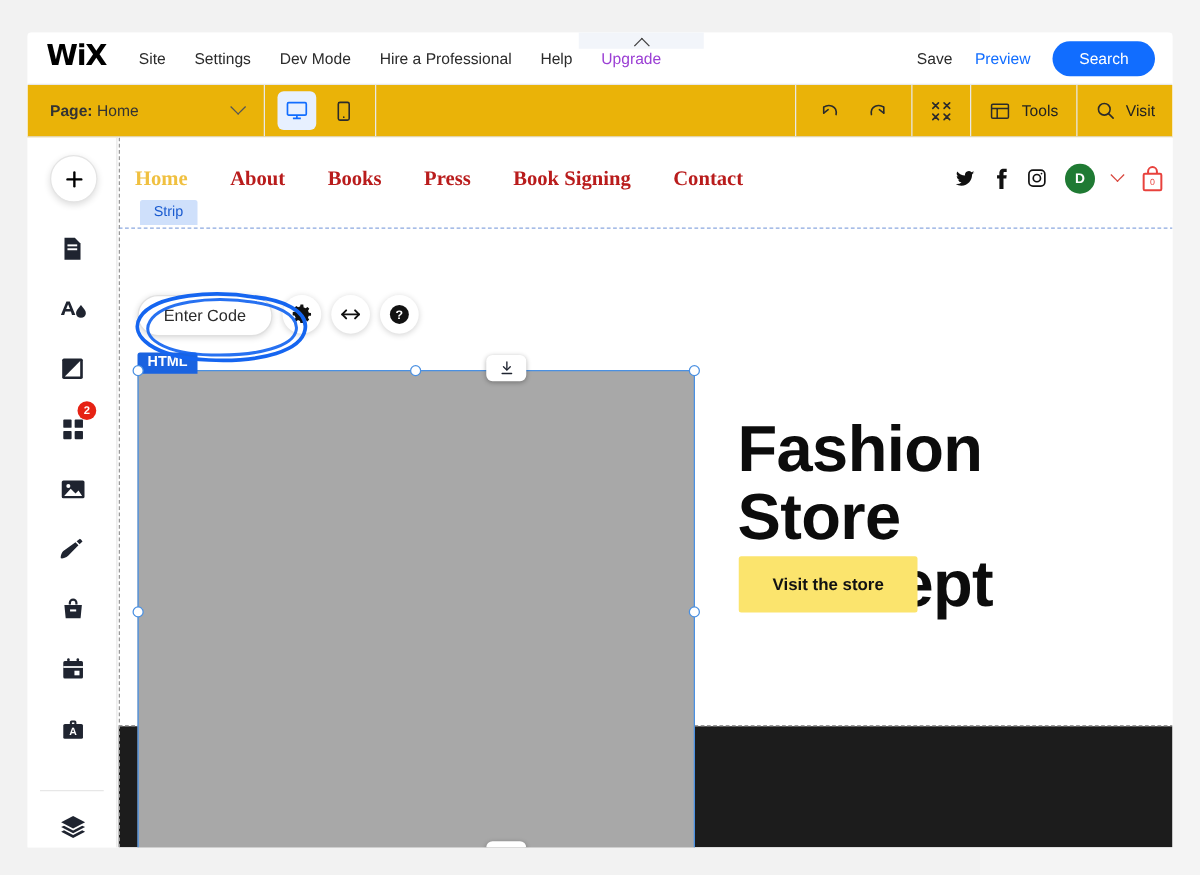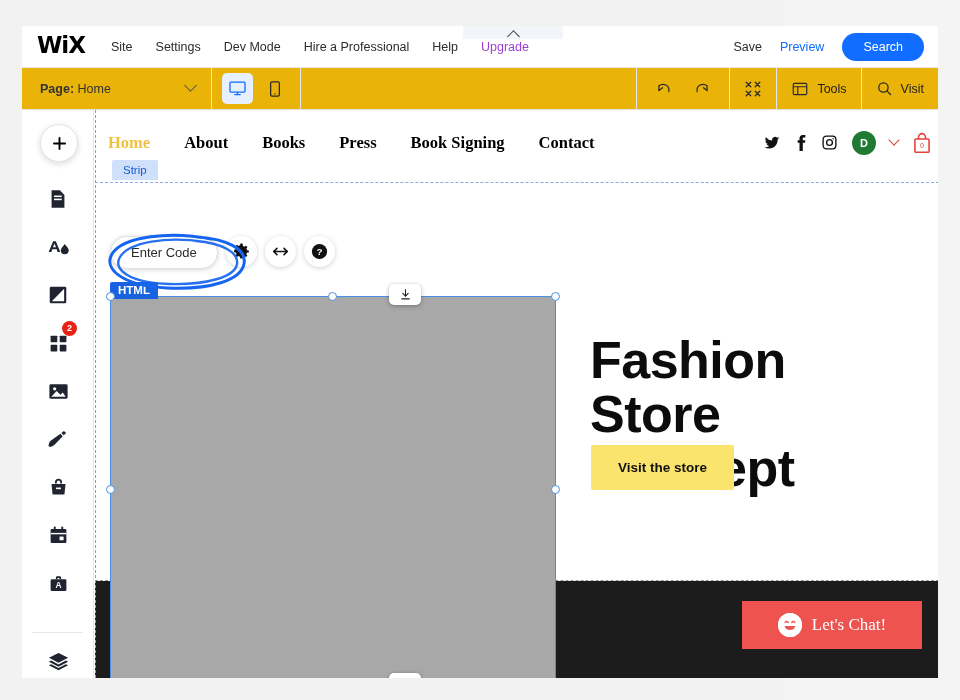--- a/index.html
+++ b/index.html
@@ -217,21 +217,21 @@
     height: 65px;
     display: flex;
     align-items: center;
     padding: 0 22px 0 14px;
     background: #fff;
   }
   .nav-link {
     font-family: "Liberation Serif", serif;
     font-weight: bold;
     font-size: 16.5px;
-    color: #000000;
+    color: #b91c1c;
     margin-right: 34px;
     cursor: pointer;
     white-space: nowrap;
   }
   .nav-link.active { color: #f0c040; }
   .site-nav-right {
     margin-left: auto;
     display: flex;
     align-items: center;
     gap: 14px;
@@ -648,31 +648,20 @@
 
         <div class="strip-line"></div>
         <div class="strip-tag">Strip</div>
 
         <div class="hero-title">Fashion Store Concept</div>
         <button class="hero-btn">Visit the store</button>
 
         <div class="guide-h" style="top:470px"></div>
         <div class="dark-band"></div>
 
-        <div class="chat-widget">
-          <span class="chat-smiley">
-            <svg width="24" height="24" viewBox="0 0 24 24">
-              <circle cx="12" cy="12" r="12" fill="#fff"></circle>
-              <path d="M7.2 9.4 q1.5 -2 3 0" stroke="#ef5350" stroke-width="1.5" fill="none" stroke-linecap="round"></path>
-              <path d="M13.8 9.4 q1.5 -2 3 0" stroke="#ef5350" stroke-width="1.5" fill="none" stroke-linecap="round"></path>
-              <path d="M6.6 13 a5.6 5.6 0 0 0 10.8 0 Z" fill="#ef5350"></path>
-            </svg>
-          </span>
-          <span class="chat-txt">Let's Chat!</span>
-        </div>
 
         <div class="site-dashed-l"></div>
 
         <div class="sel-box"></div>
         <div class="sel-tag">HTML</div>
 
         <div class="handle" style="left:12px;  top:182px;"></div>
         <div class="handle" style="left:234px; top:182px;"></div>
         <div class="handle" style="left:457px; top:182px;"></div>
         <div class="handle" style="left:12px;  top:375px;"></div>

